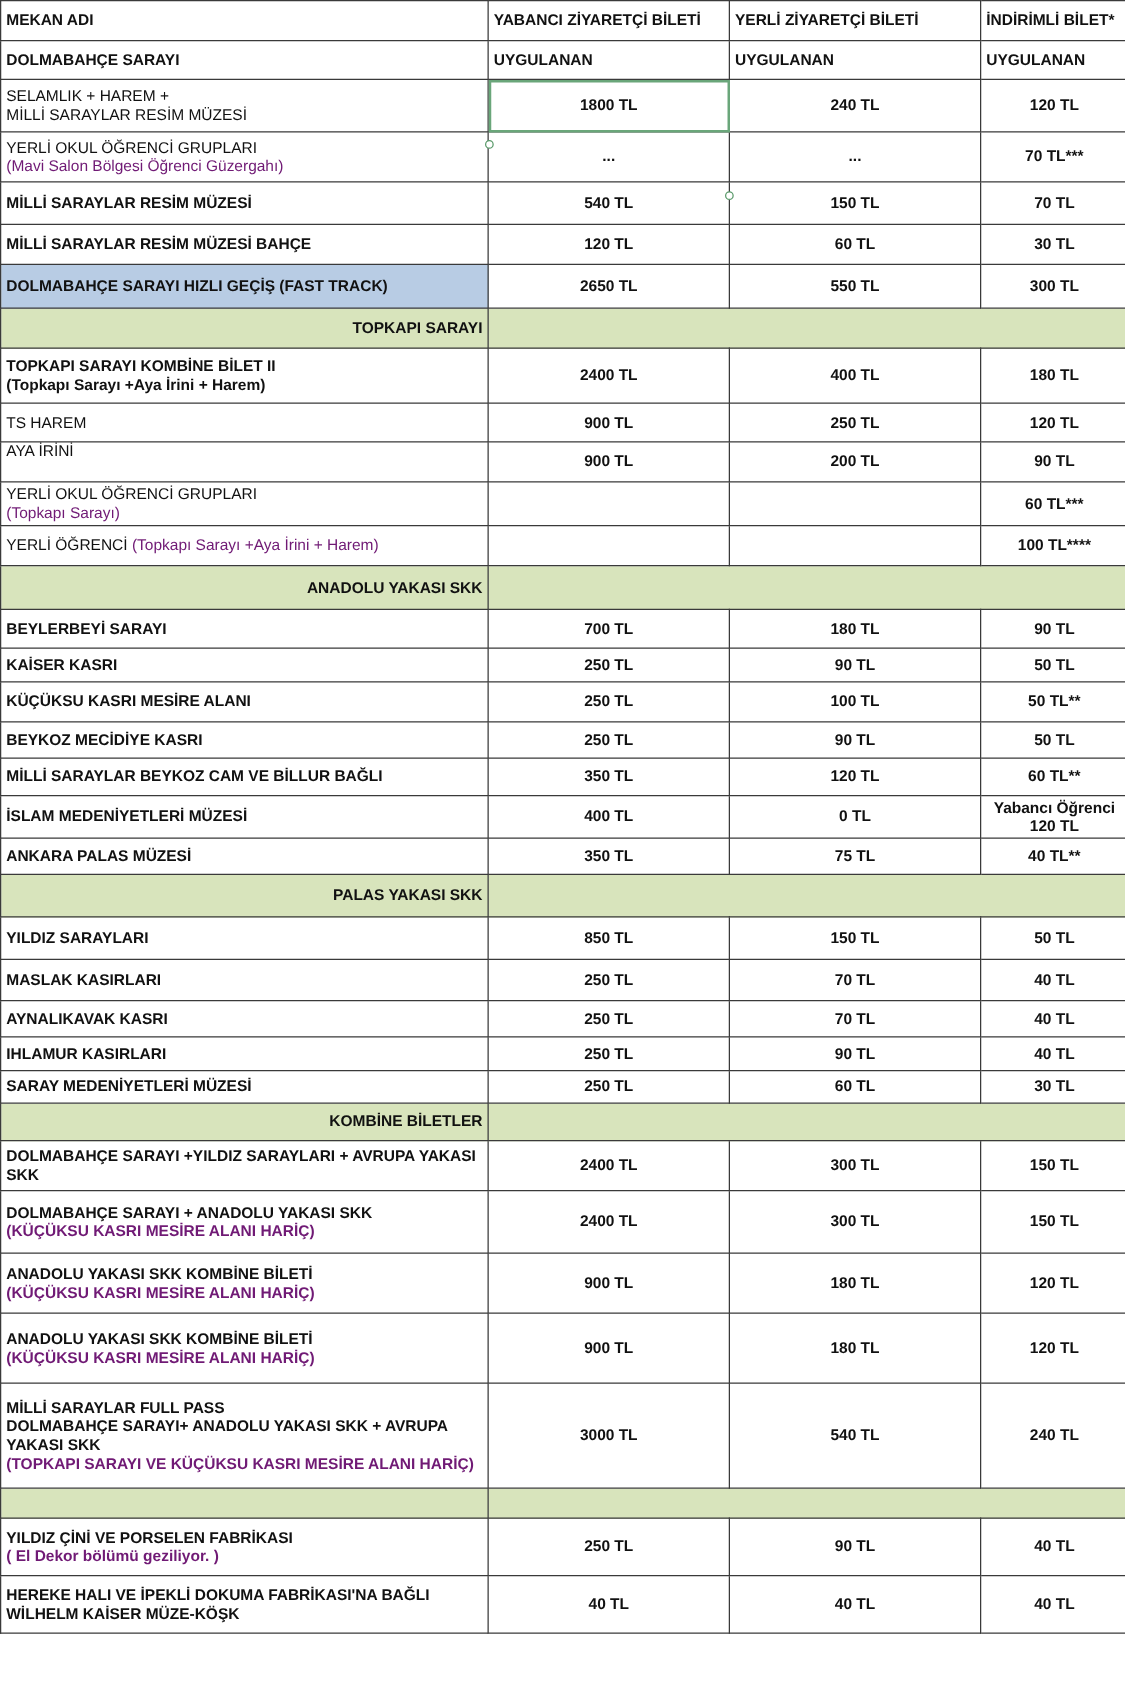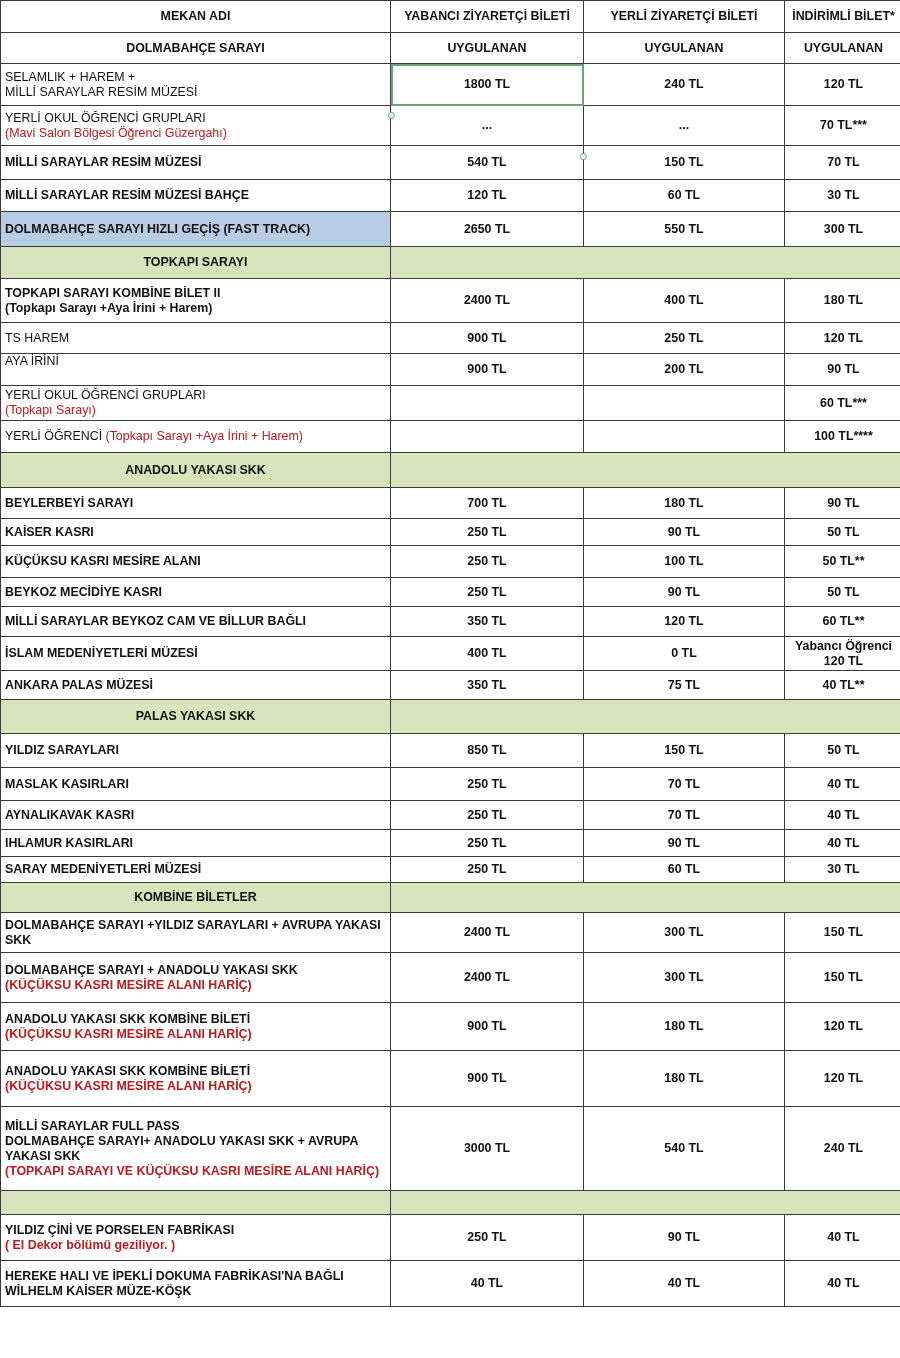--- a/index.html
+++ b/index.html
@@ -6,27 +6,27 @@
   body { width:900px; height:1358px; overflow:hidden; font-family:"Liberation Sans", sans-serif; color:#111; }
   .sheet { position:relative; width:900px; }
   .title-row {
     height:51px; border:1px solid #444; border-right:none; box-sizing:border-box;
     display:flex; align-items:center; justify-content:flex-end; padding-right:4px;
     font-weight:bold; font-size:14.2px; white-space:nowrap; overflow:hidden;
   }
   table { border-collapse:collapse; table-layout:fixed; width:902px; }
   td { border:1px solid #3a3a3a; font-size:12.4px; padding:0 4px; box-sizing:border-box; vertical-align:middle; line-height:15px; }
   col.c0 { width:390px; } col.c1 { width:193px; } col.c2 { width:201px; } col.c3 { width:118px; }
-  .hdr td { font-weight:bold; text-align:center; font-size:12.4px; }
+  .hdr td { font-weight:bold; text-align:left; font-size:12.4px; }
   .name { text-align:left;margin-top:35px; }
   .bold { font-weight:bold; }
   .val { text-align:center; font-weight:bold; }
-  .red { color:#b91c1c; }
+  .red { color:#701a75; }
   .section td { background:#d8e4bc; }
-  .section .name { text-align:center; font-weight:bold; }
+  .section .name { text-align:right; font-weight:bold; }
   .blue { background:#b8cce4; }
   .selected { outline:2px solid #6aa67a; outline-offset:-2px; position:relative; }
   .handle { position:absolute; width:5px; height:5px; border:1px solid #5a9a6a; background:#fff; border-radius:50%; }
 </style>
 </head>
 <body>
 
 <div class="sheet">
   <table>
     <colgroup>

